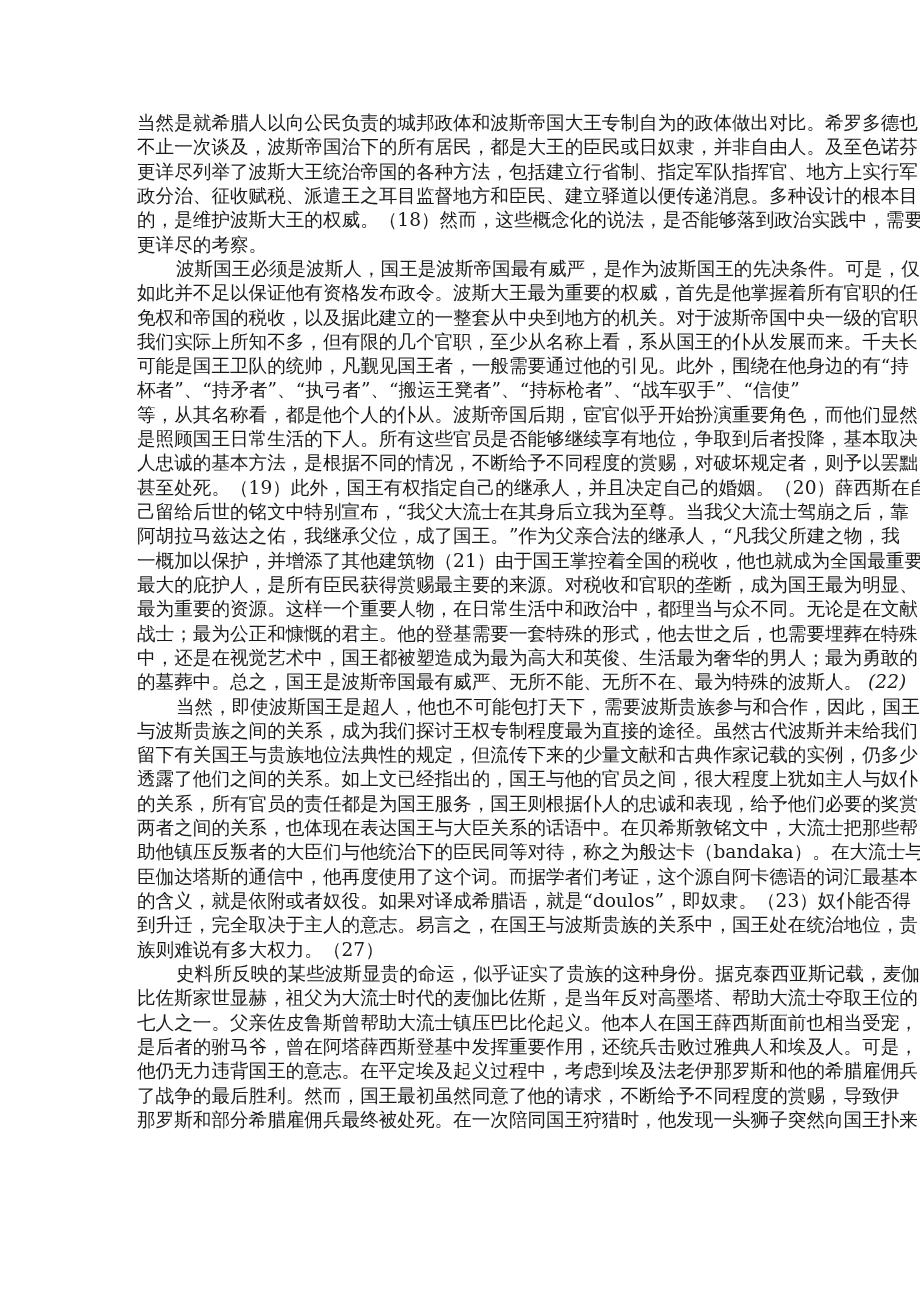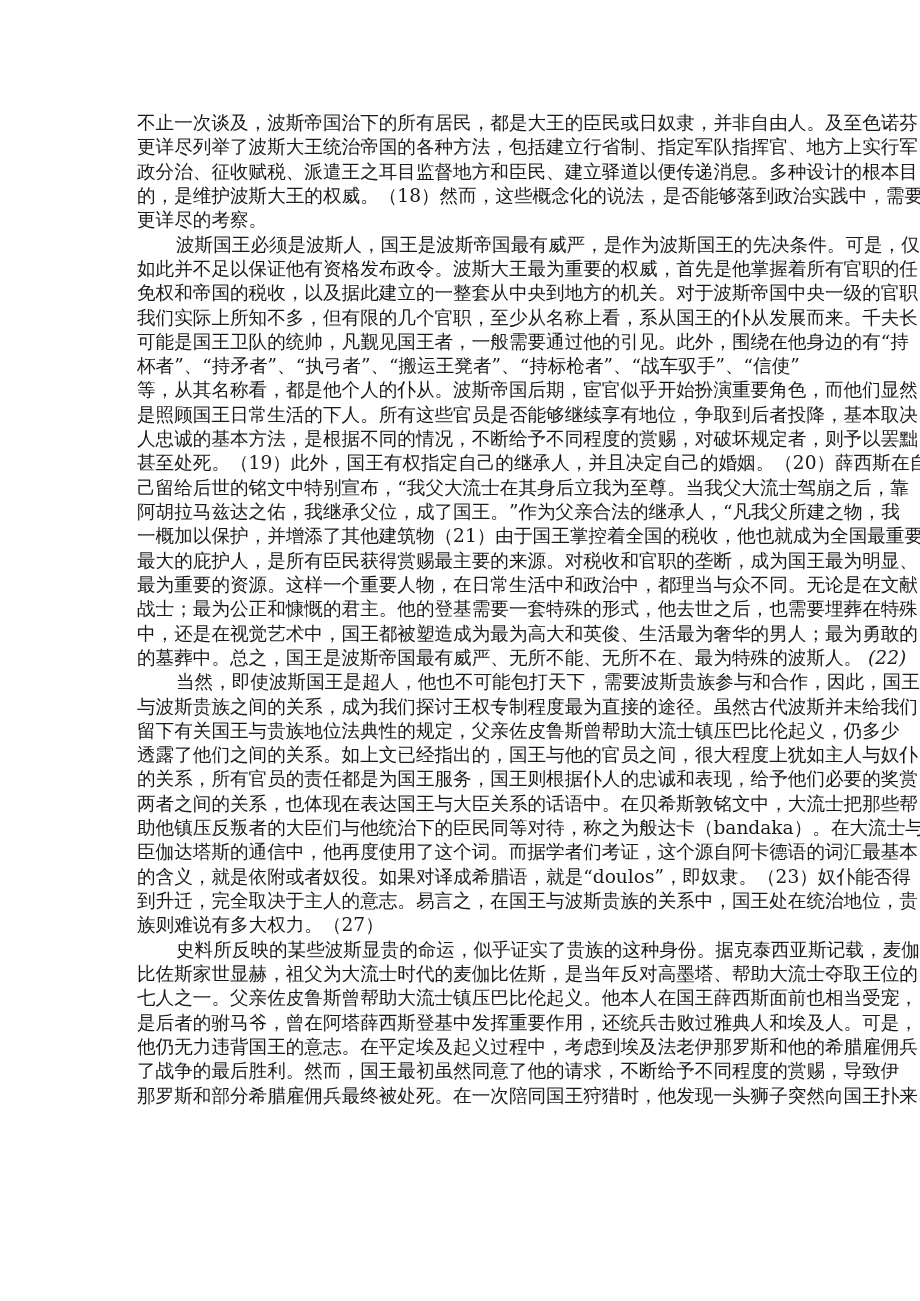--- a/index.html
+++ b/index.html
@@ -25,20 +25,21 @@
   .line.last { text-align-last: left; }
   .line.indent { padding-left: 39px; }
   .note-italic { font-style: italic; }
 </style>
 </head>
 <body>
 
 <div class="page">
 
   <div>
+    <span class="line">当然是就希腊人以向公民负责的城邦政体和波斯帝国大王专制自为的政体做出对比。希罗多德也</span>
     <span class="line">不止一次谈及，波斯帝国治下的所有居民，都是大王的臣民或日奴隶，并非自由人。及至色诺芬，</span>
     <span class="line">更详尽列举了波斯大王统治帝国的各种方法，包括建立行省制、指定军队指挥官、地方上实行军</span>
     <span class="line">政分治、征收赋税、派遣王之耳目监督地方和臣民、建立驿道以便传递消息。多种设计的根本目</span>
     <span class="line">的，是维护波斯大王的权威。（18）然而，这些概念化的说法，是否能够落到政治实践中，需要</span>
     <span class="line last">更详尽的考察。</span>
   </div>
 
   <div>
     <span class="line indent">波斯国王必须是波斯人，国王是波斯帝国最有威严，是作为波斯国王的先决条件。可是，仅仅</span>
     <span class="line">如此并不足以保证他有资格发布政令。波斯大王最为重要的权威，首先是他掌握着所有官职的任</span>
@@ -56,21 +57,21 @@
     <span class="line">最大的庇护人，是所有臣民获得赏赐最主要的来源。对税收和官职的垄断，成为国王最为明显、</span>
     <span class="line">最为重要的资源。这样一个重要人物，在日常生活中和政治中，都理当与众不同。无论是在文献</span>
     <span class="line">战士；最为公正和慷慨的君主。他的登基需要一套特殊的形式，他去世之后，也需要埋葬在特殊</span>
     <span class="line">中，还是在视觉艺术中，国王都被塑造成为最为高大和英俊、生活最为奢华的男人；最为勇敢的</span>
     <span class="line last"><span>的墓葬中。总之，国王是波斯帝国最有威严、无所不能、无所不在、最为特殊的波斯人。</span> <span class="note-italic">(22)</span></span>
   </div>
 
   <div>
     <span class="line indent">当然，即使波斯国王是超人，他也不可能包打天下，需要波斯贵族参与和合作，因此，国王</span>
     <span class="line">与波斯贵族之间的关系，成为我们探讨王权专制程度最为直接的途径。虽然古代波斯并未给我们</span>
-    <span class="line">留下有关国王与贵族地位法典性的规定，父亲佐皮鲁斯曾帮助大流士镇压巴比伦起义，仍多少</span>
+    <span class="line">留下有关国王与贵族地位法典性的规定，但流传下来的少量文献和古典作家记载的实例，仍多少</span>
     <span class="line">透露了他们之间的关系。如上文已经指出的，国王与他的官员之间，很大程度上犹如主人与奴仆</span>
     <span class="line">的关系，所有官员的责任都是为国王服务，国王则根据仆人的忠诚和表现，给予他们必要的奖赏。</span>
     <span class="line">两者之间的关系，也体现在表达国王与大臣关系的话语中。在贝希斯敦铭文中，大流士把那些帮</span>
     <span class="line">助他镇压反叛者的大臣们与他统治下的臣民同等对待，称之为般达卡（bandaka）。在大流士与大</span>
     <span class="line">臣伽达塔斯的通信中，他再度使用了这个词。而据学者们考证，这个源自阿卡德语的词汇最基本</span>
     <span class="line">的含义，就是依附或者奴役。如果对译成希腊语，就是“doulos”，即奴隶。（23）奴仆能否得</span>
     <span class="line">到升迁，完全取决于主人的意志。易言之，在国王与波斯贵族的关系中，国王处在统治地位，贵</span>
     <span class="line last">族则难说有多大权力。（27）</span>
   </div>
 

